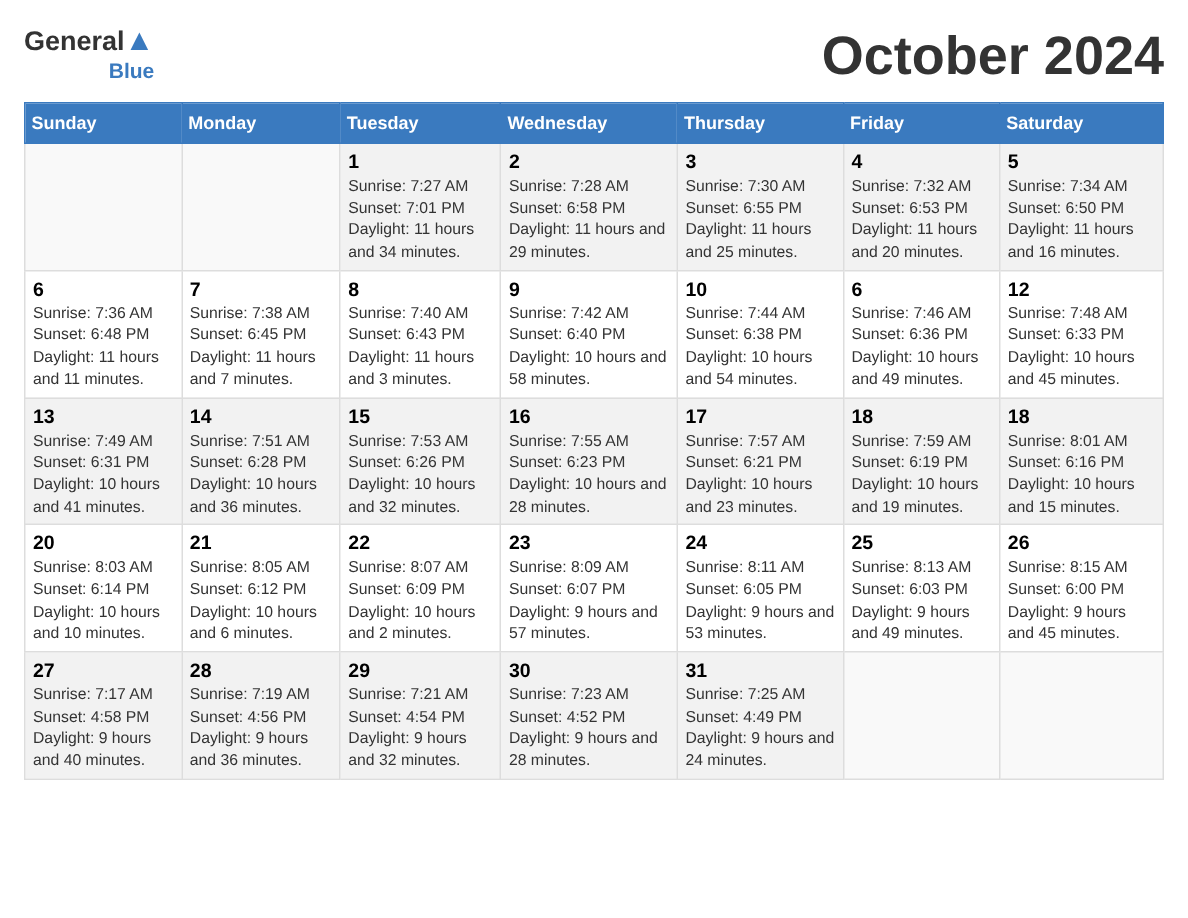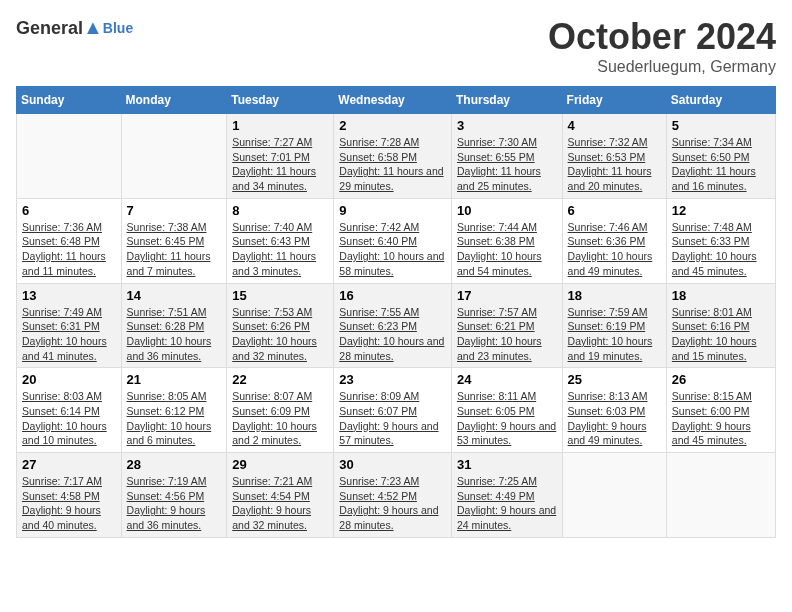--- a/index.html
+++ b/index.html
@@ -11,22 +11,22 @@
       padding: 16px;
     }
     .header {
       display: flex;
       justify-content: space-between;
       align-items: flex-start;
       margin-bottom: 10px;
     }
     .logo {
       display: flex;
-      flex-direction: row;
-      align-items: center;
+      flex-direction: column;
+      align-items: flex-end;
     }
     .logo-row {
       display: flex;
       align-items: center;
     }
     .title-block {
       text-align: right;
     }
     .month-title {
       font-size: 36px;
@@ -71,21 +71,20 @@
     .day-num {
       font-weight: bold;
       font-size: 13px;
       display: block;
       margin-bottom: 2px;
     }
     .day-info {
       font-size: 10.5px;
       color: #333;
       line-height: 1.4;
-      text-decoration: underline;
     }
     .empty-cell {
       background: #f9f9f9;
     }
   </style>
 </head>
 <body>
 
 <div class="header">
   <div class="logo">
@@ -93,21 +92,20 @@
       <div>
         <span style="font-size:18px;font-weight:bold;color:#333;">General</span><span style="color:#3a7abf;font-size:20px;">▲</span>
       </div>
     </div>
     <div>
       <span style="font-size:14px;font-weight:bold;color:#3a7abf;">Blue</span>
     </div>
   </div>
   <div class="title-block">
     <div class="month-title">October 2024</div>
-    <div class="location-title">Suederluegum, Germany</div>
   </div>
 </div>
 
 <table>
   <thead>
     <tr>
     <th>Sunday</th>
         <th>Monday</th>
         <th>Tuesday</th>
         <th>Wednesday</th>

